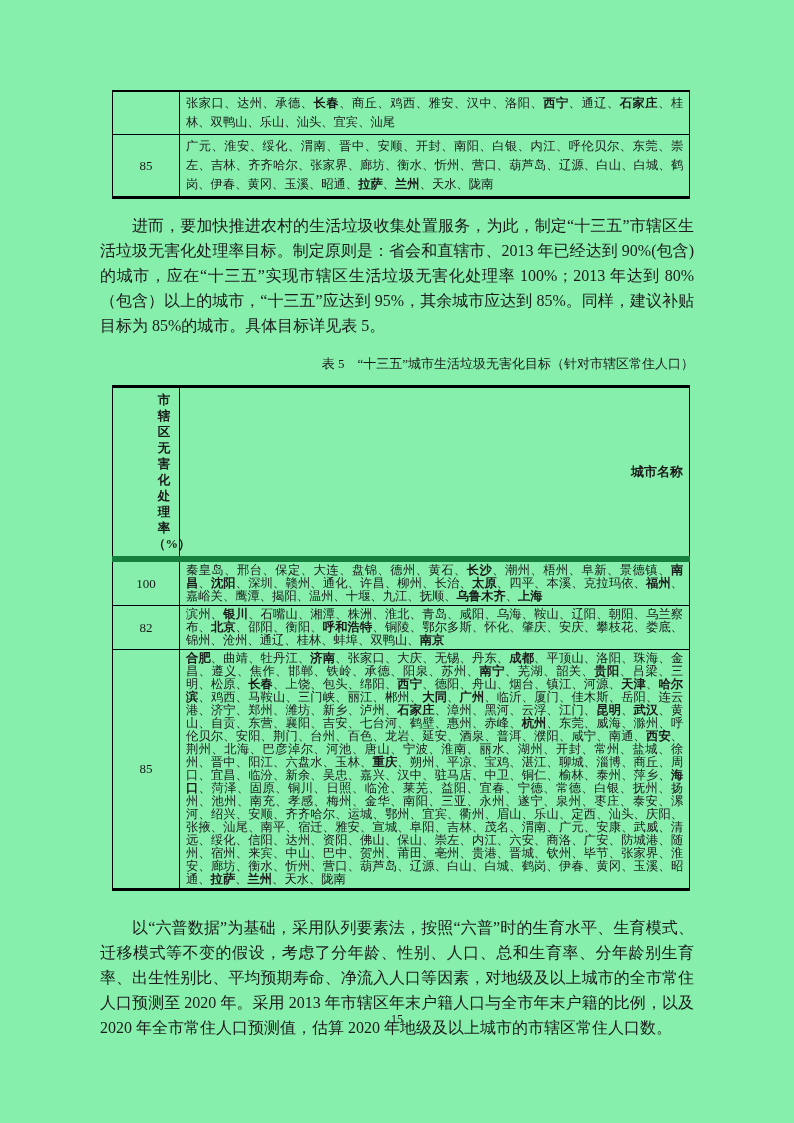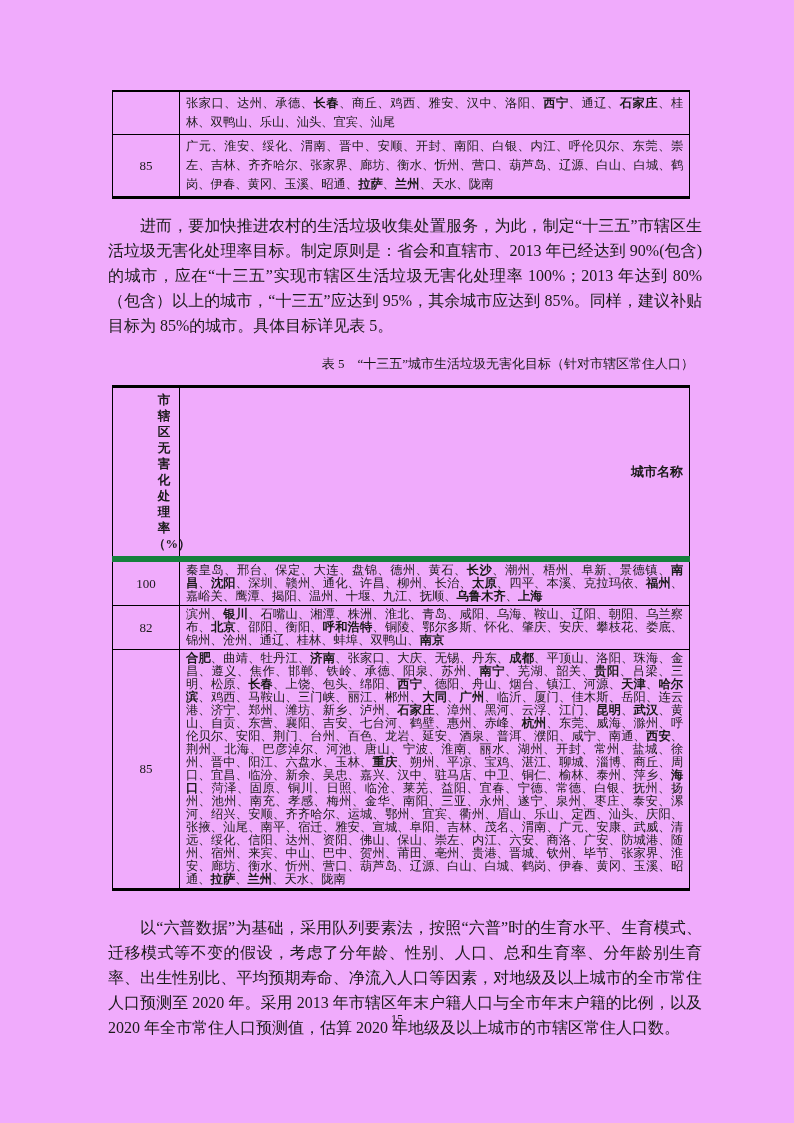--- a/index.html
+++ b/index.html
@@ -1,20 +1,20 @@
 <!DOCTYPE html>
 <html><head>
 <meta charset="utf-8">
 <style>
   html,body { margin:0; padding:0; background:#e8e8e8; }
   .page {
     position:relative;
     width:794px; height:1123px;
     margin:0 auto;
-    background:#f0abfc;
+    background:#86efac;
     box-sizing:border-box;
     padding:90px 100px 0 100px;
     font-family:"Liberation Serif","DejaVu Serif",serif;
     color:#1a1a1a;
     overflow:hidden;
   }
   .doc-table {
     border-collapse:collapse;
     table-layout:fixed;
     width:578px;
@@ -35,21 +35,21 @@
   .cities-cell { text-align:justify; }
   .table-top .cities-cell { line-height:19px; }
   .table5 .cities-cell { line-height:13px; }
   th.rate-head {
     font-weight:bold; font-size:12.5px; line-height:16px;
     text-align:center; padding:4px 4px;
   }
   th.city-head { font-weight:bold; font-size:13px; text-align:right; }
   .bold { font-weight:bold; }
   .body-para {
-    margin:8px; width:594px;
+    margin:0; width:594px;
     font-size:16px; line-height:25px;
     text-align:justify; text-indent:2em;
   }
   .para-1 { margin-top:14px; }
   .para-2 { margin-top:24px; }
   .table-caption {
     margin-top:17px; margin-bottom:12px;
     font-size:13px; text-align:right;
     white-space:pre-wrap;
   }

